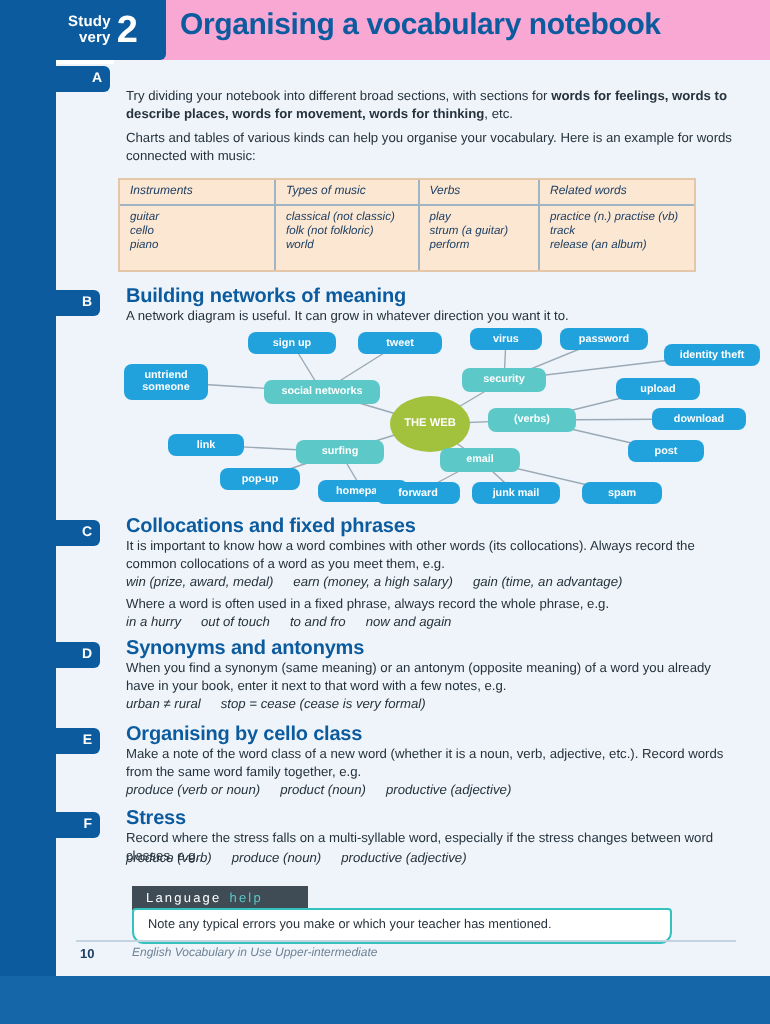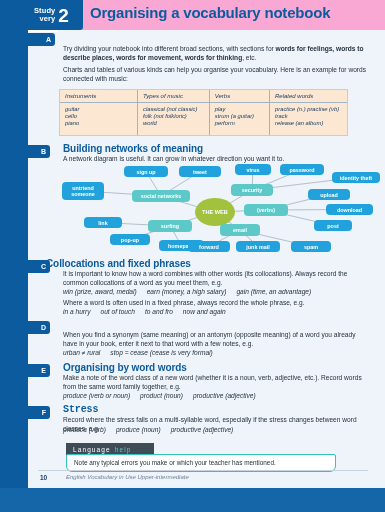--- a/index.html
+++ b/index.html
@@ -289,51 +289,52 @@
         <div class="node n-teal" style="left: 162px; top: 62px; width: 40px; height: 12px;">email</div>
         <div class="node n-blue" style="left: 130px; top: 79px; width: 42px; height: 11px;">forward</div>
         <div class="node n-blue n-two" style="left: 178px; top: 79px; width: 44px; height: 11px;">junk mail</div>
         <div class="node n-blue" style="left: 233px; top: 79px; width: 40px; height: 11px;">spam</div>
       </div>
   </div>
 
   <div class="sec-tab" style="top:260px; width:50px;">
     <span>C</span>
   </div>
-  <div class="block sec-h" style="left:46px; top:258px;">Collocations and fixed phrases</div>
+  <div class="block sec-h" style="left:63px; top:258px;">Collocations and fixed phrases</div>
   <div class="block para" style="left:63px; top:270px; width:308px;">It is important to know how a word combines with other words (its collocations). Always record the common collocations of a word as you meet them, e.g.</div>
   <div class="block examples" style="left:63px; top:287px; width:308px;">
     <span>win (prize, award, medal)</span><span class="gap"></span><span>earn (money, a high salary)</span><span class="gap"></span><span>gain (time, an advantage)</span>
   </div>
   <div class="block para" style="left:63px; top:299px; width:308px;">Where a word is often used in a fixed phrase, always record the whole phrase, e.g.</div>
   <div class="block examples" style="left:63px; top:307px; width:308px;">
     <span>in a hurry</span><span class="gap"></span><span>out of touch</span><span class="gap"></span><span>to and fro</span><span class="gap"></span><span>now and again</span>
   </div>
 
   <div class="sec-tab" style="top:321px; width:50px;">
     <span>D</span>
   </div>
+  <div class="block sec-h" style="left:63px; top:319px;">Synonyms and antonyms</div>
   <div class="block para" style="left:63px; top:331px; width:308px;">When you find a synonym (same meaning) or an antonym (opposite meaning) of a word you already have in your book, enter it next to that word with a few notes, e.g.</div>
   <div class="block examples" style="left:63px; top:348px; width:308px;">
     <span>urban ≠ rural</span><span class="gap"></span><span>stop = cease (cease is very formal)</span>
   </div>
 
   <div class="sec-tab" style="top:364px; width:50px;">
     <span>E</span>
   </div>
-  <div class="block sec-h" style="left:63px; top:362px;">Organising by word words</div>
+  <div class="block sec-h" style="left:63px; top:362px;">Organising by cello class</div>
   <div class="block para" style="left:63px; top:374px; width:308px;">Make a note of the word class of a new word (whether it is a noun, verb, adjective, etc.). Record words from the same word family together, e.g.</div>
   <div class="block examples" style="left:63px; top:391px; width:308px;">
     <span>produce (verb or noun)</span><span class="gap"></span><span>product (noun)</span><span class="gap"></span><span>productive (adjective)</span>
   </div>
 
   <div class="sec-tab" style="top:406px; width:50px;">
     <span>F</span>
   </div>
-  <div class="block sec-h" style="left:63px; top:404px;font-family:Liberation Mono, monospace;">Stress</div>
+  <div class="block sec-h" style="left:63px; top:404px;">Stress</div>
   <div class="block para" style="left:63px; top:416px; width:308px;">Record where the stress falls on a multi-syllable word, especially if the stress changes between word classes, e.g.</div>
   <div class="block examples" style="left:63px; top:425px; width:308px;">
     <span>produce (verb)</span><span class="gap"></span><span>produce (noun)</span><span class="gap"></span><span>productive (adjective)</span>
   </div>
 
   <div class="lh-wrap">
     <div class="lh-tab">
       <span>Language</span>
       <span class="help">help</span>
     </div>

